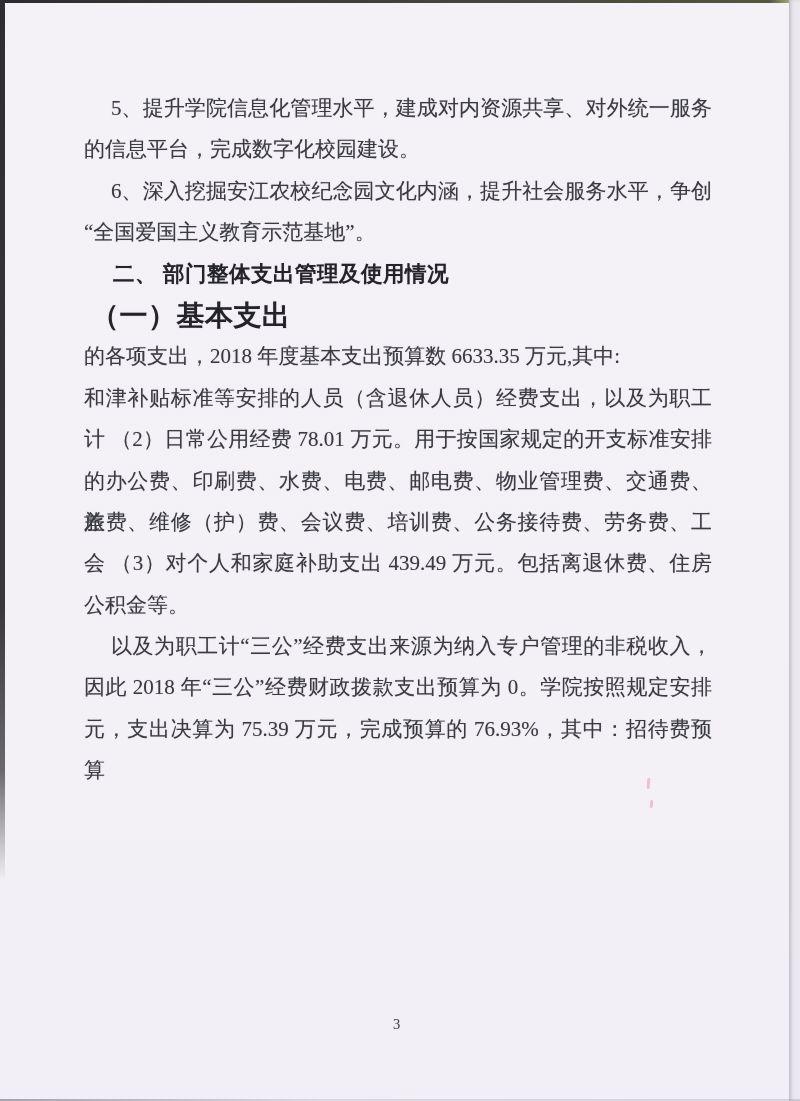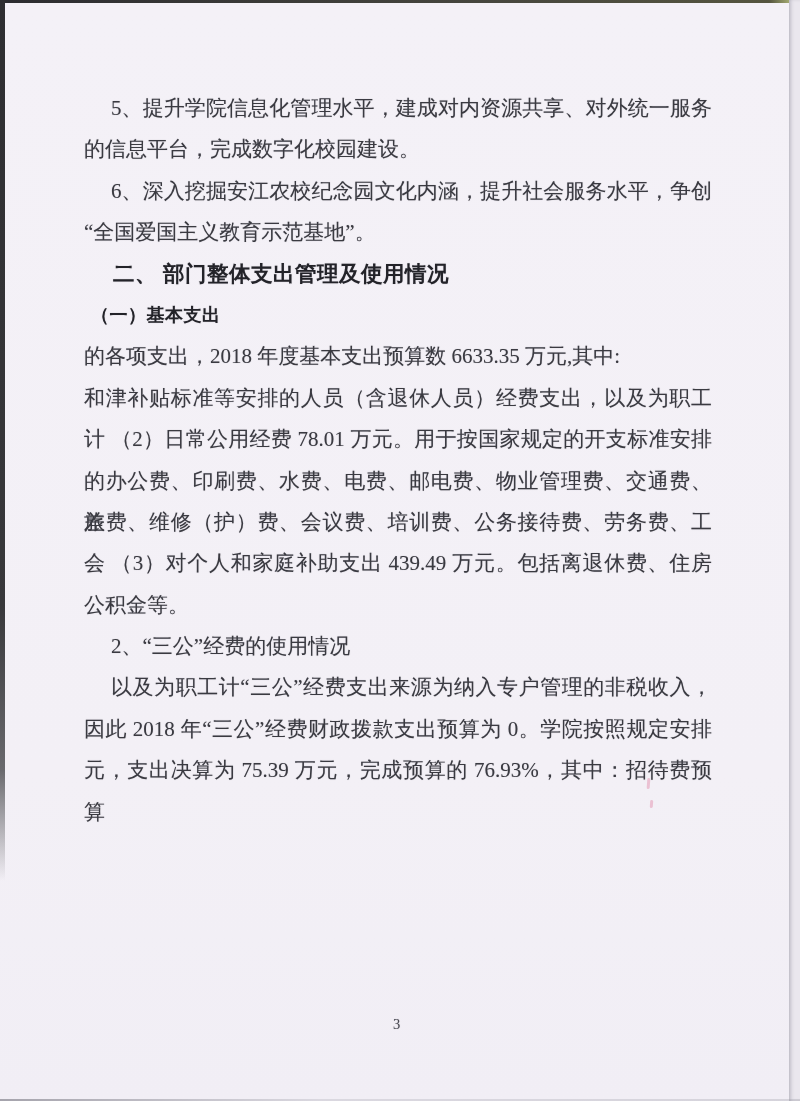--- a/index.html
+++ b/index.html
@@ -51,21 +51,21 @@
     text-align: left;
     text-shadow: 0 0 1px rgba(70,70,80,0.35);
   }
   .line.fill { white-space: normal; text-align: justify; text-align-last: justify; }
   .line.indent { text-indent: 27px; }
   .line.heading1 {
     font-weight: bold; color: #232329; font-size: 21.5px;
     text-indent: 29px; letter-spacing: 0.5px;
   }
   .line.heading2 {
-    font-weight: bold; color: #232329; font-size: 18px;
+    font-weight: bold; color: #232329; font-size: 28px;
     text-indent: 7px; letter-spacing: 0.5px;
   }
   .footer {
     position: absolute; left: 0; top: 1016px; width: 793px;
     text-align: center; font-size: 14.5px; color: #4a4a53;
     text-shadow: 0 0 1px rgba(70,70,80,0.3);
   }
 </style>
 </head>
 <body>
@@ -85,20 +85,19 @@
       <div class="line body">“全国爱国主义教育示范基地”。</div>
       <div class="line heading1 indent">二、 部门整体支出管理及使用情况</div>
       <div class="line heading2">（一）基本支出</div>
       <div class="line body">的各项支出，2018 年度基本支出预算数 6633.35 万元,其中:</div>
       <div class="line body fill">和津补贴标准等安排的人员（含退休人员）经费支出，以及为职工计</div>
       <div class="line body indent fill">（2）日常公用经费 78.01 万元。用于按国家规定的开支标准安排</div>
       <div class="line body fill">的办公费、印刷费、水费、电费、邮电费、物业管理费、交通费、差</div>
       <div class="line body fill">旅费、维修（护）费、会议费、培训费、公务接待费、劳务费、工会</div>
       <div class="line body indent fill">（3）对个人和家庭补助支出 439.49 万元。包括离退休费、住房</div>
       <div class="line body">公积金等。</div>
-      <div class="line body indent">2、“三公”经费的使用情况</div>
       <div class="line body indent fill">以及为职工计“三公”经费支出来源为纳入专户管理的非税收入，</div>
       <div class="line body fill">因此 2018 年“三公”经费财政拨款支出预算为 0。学院按照规定安排</div>
       <div class="line body fill">元，支出决算为 75.39 万元，完成预算的 76.93%，其中：招待费预算</div>
     </div>
 
   <div class="footer">3</div>
 </div>
 
 </body></html>

